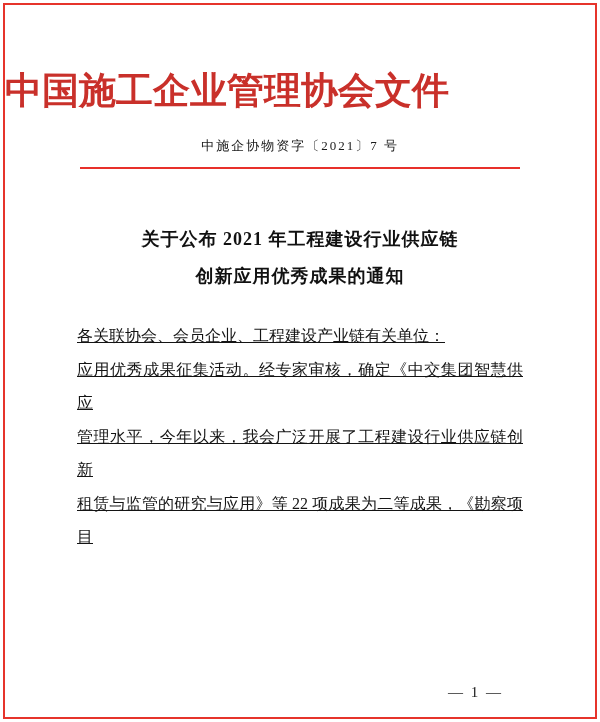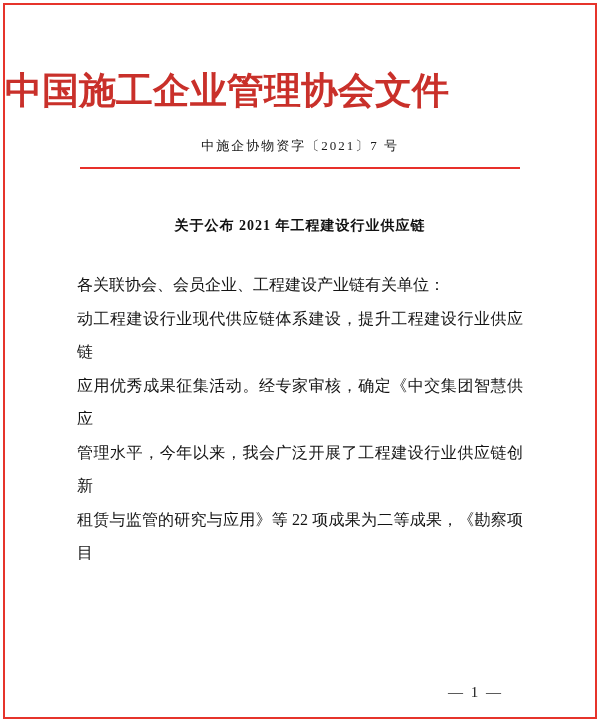--- a/index.html
+++ b/index.html
@@ -42,39 +42,40 @@
     letter-spacing: 2px;
     color: #1a1a1a;
   }
   .red-line {
     margin: 12px auto 0 auto;
     width: 440px;
     height: 2px;
     background: #e8302a;
   }
   .doc-title {
-    margin-top: 38px;
+    margin-top: 52px;
     text-align: center;
     font-weight: bold;
-    font-size: 14px;
+    font-size: 18px;
     line-height: 37px;
     letter-spacing: 1px;
     color: #111111;
   }
   .doc-body {
     width: 446px;
     margin: 24px auto 0 auto;
     font-size: 16px;
     line-height: 33.5px;
     color: #141414;
   }
   .line {
     width: 100%;
     overflow: hidden;
     white-space: nowrap;
+    text-decoration: underline;
   }
   .line.fill {
     white-space: normal;
     text-align: justify;
     text-align-last: justify;
     text-justify: inter-character;
   }
   .line.indent {
     text-indent: 2em;
   }
@@ -93,25 +94,25 @@
 <div class="frame">
 
   <div class="org-title">中国施工企业管理协会文件</div>
 
   <div class="doc-number">中施企协物资字〔2021〕7 号</div>
 
   <div class="red-line"></div>
 
   <div class="doc-title">
     <div>关于公布 2021 年工程建设行业供应链</div>
+    <div>创新应用优秀成果的通知</div>
   </div>
 
   <div class="doc-body">
     <div class="line">各关联协会、会员企业、工程建设产业链有关单位：</div>
-    <div class="line fill">动工程建设行业现代供应链体系建设，提升工程建设行业供应链</div>
     <div class="line fill">应用优秀成果征集活动。经专家审核，确定《中交集团智慧供应</div>
     <div class="line fill">管理水平，今年以来，我会广泛开展了工程建设行业供应链创新</div>
     <div class="line fill">租赁与监管的研究与应用》等 22 项成果为二等成果，《勘察项目</div>
 
   </div>
 
   <div class="page-number">— 1 —</div>
 
 </div>
 

